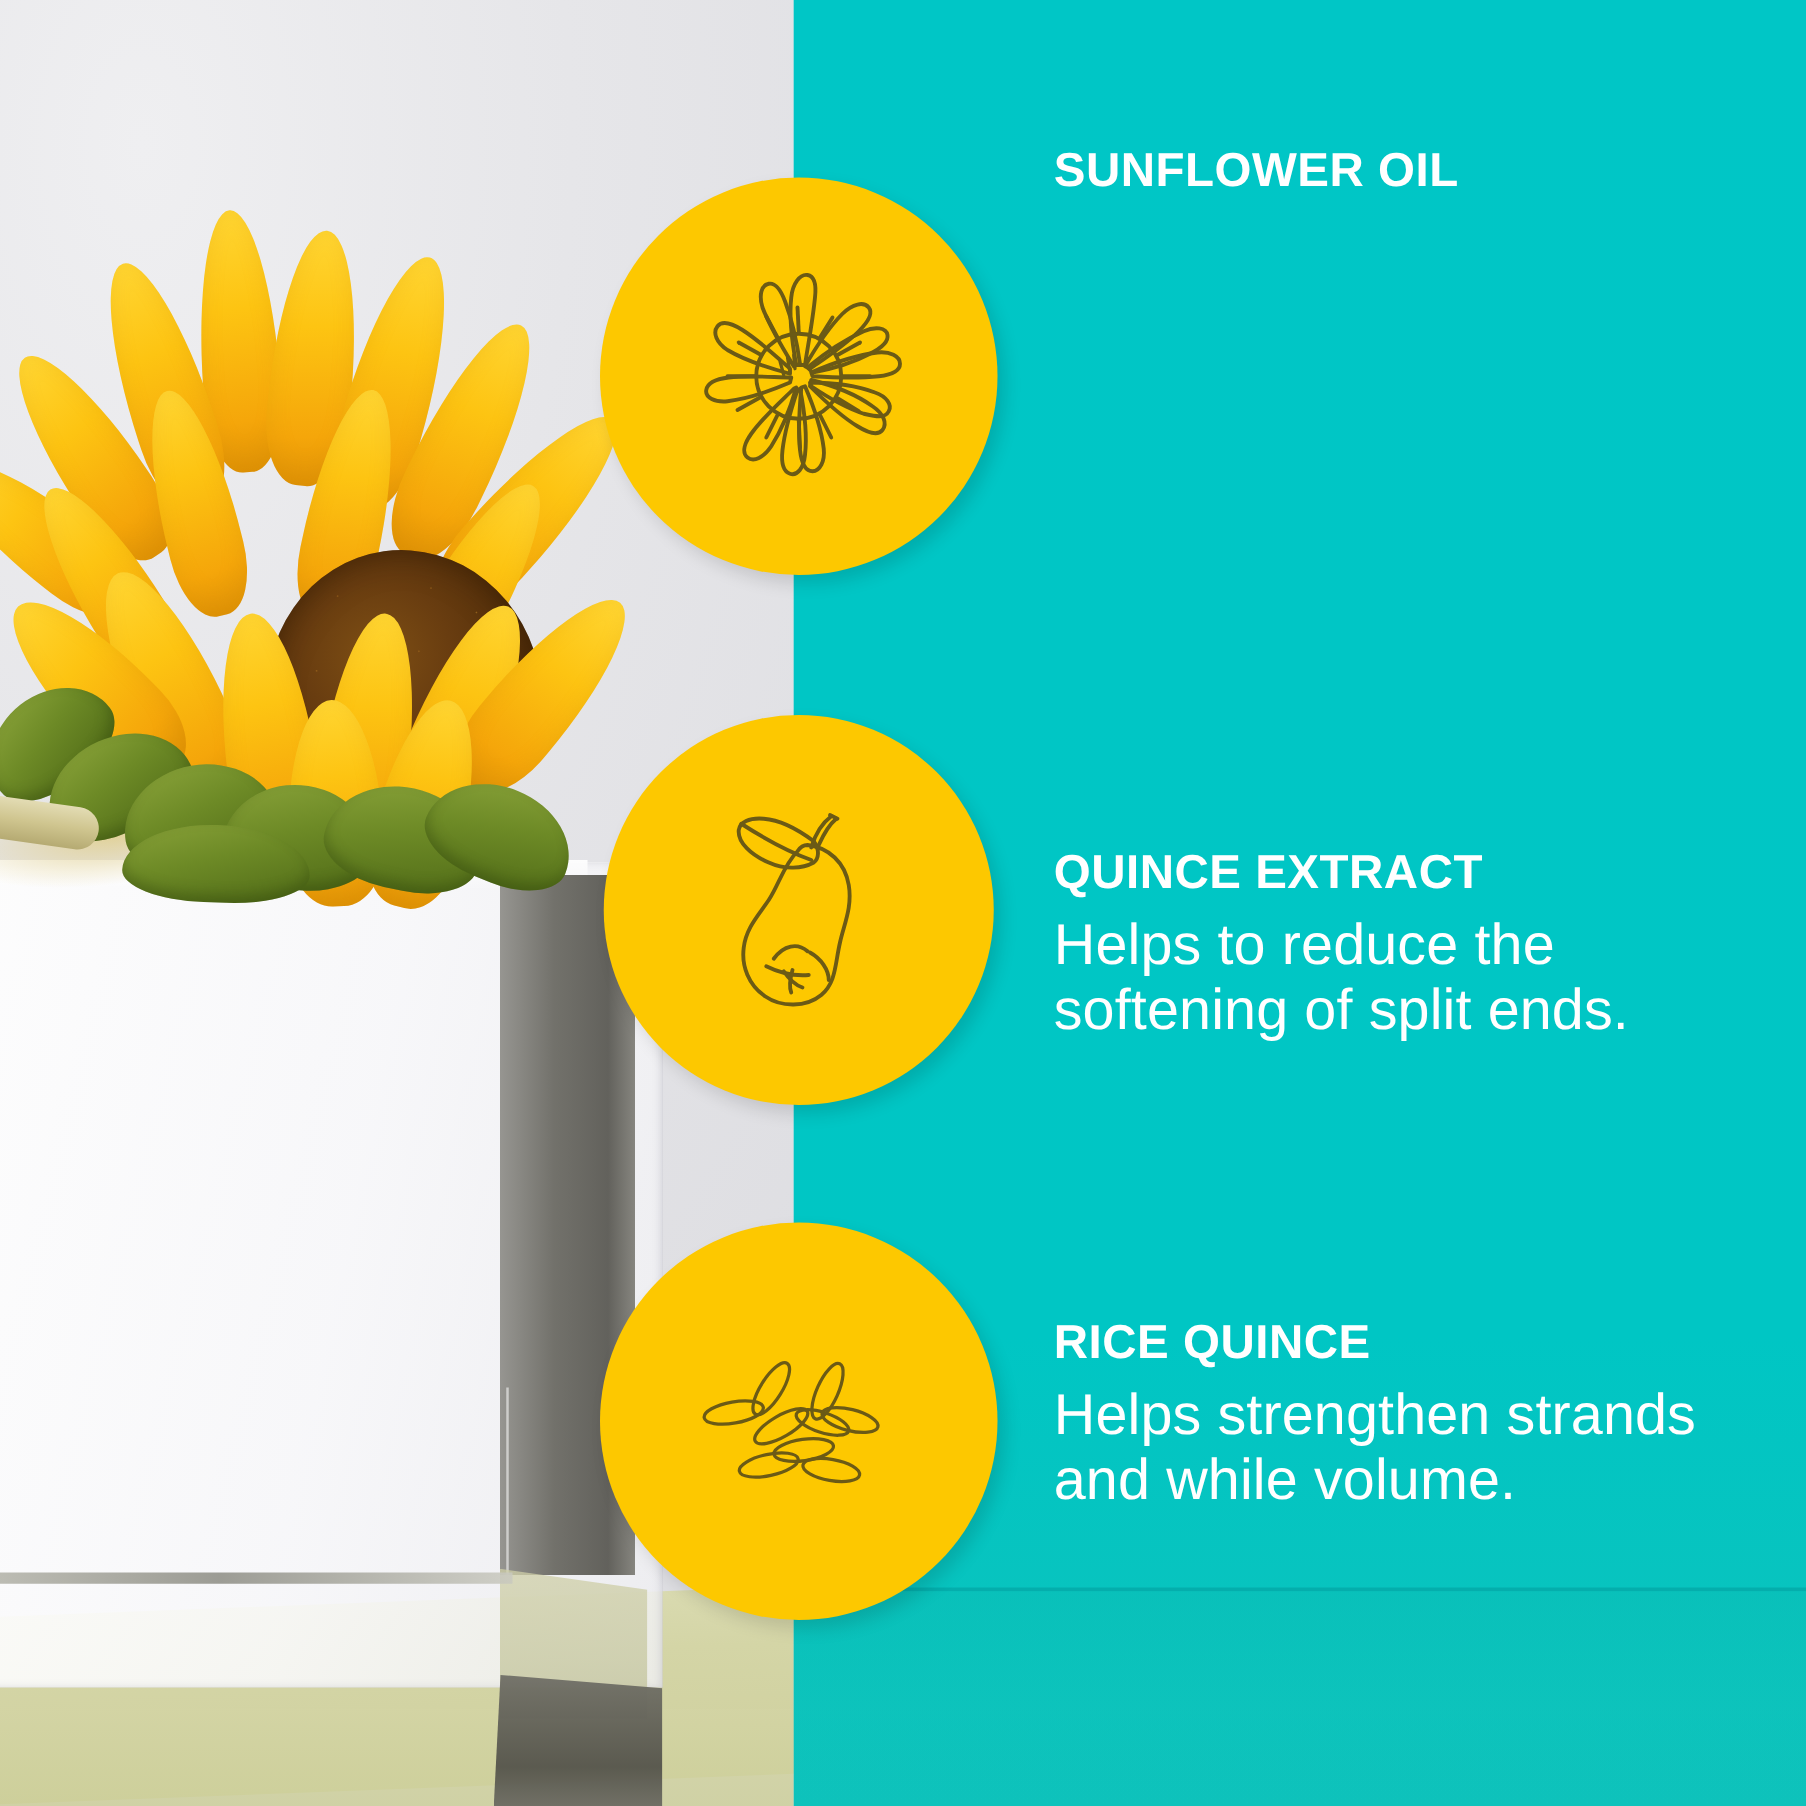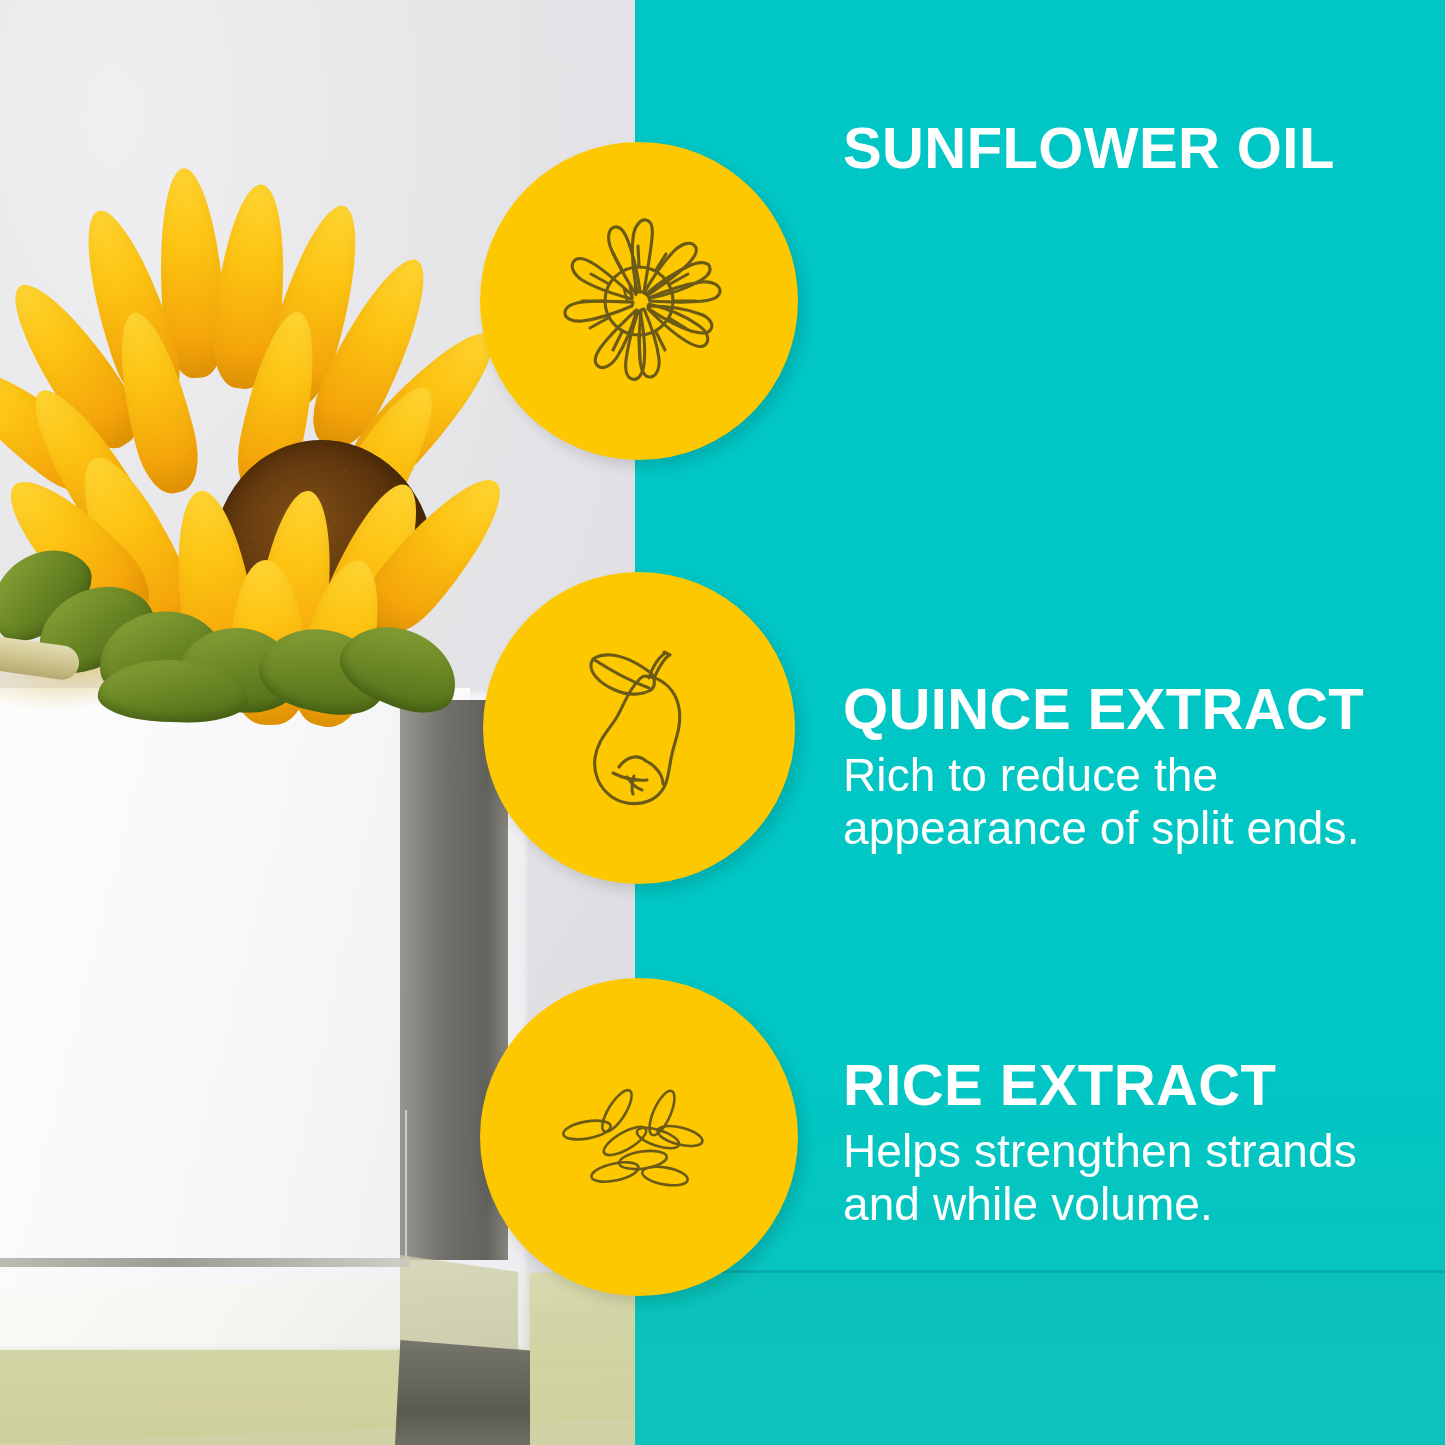--- a/index.html
+++ b/index.html
@@ -142,21 +142,21 @@
     background:rgba(0,140,142,.38);
   }
   .teal-lowband{
     position:absolute;left:635px;top:1273px;width:810px;height:172px;
     background:linear-gradient(180deg,rgba(10,190,182,.55) 0%, rgba(16,196,186,.35) 55%, rgba(0,198,196,0) 100%);
   }
 
   
   .text-block{position:absolute;left:843px;width:565px;color:#ffffff;}
   .tb-title{
-    font-size:58px;font-weight:bold;letter-spacing:.4px;
+    font-size:38px;font-weight:bold;letter-spacing:.4px;
     line-height:1.04;margin:0 0 10px 0;color:#ffffff;
   }
   .tb-body{
     font-size:46px;font-weight:normal;line-height:1.135;
     margin:0;color:#ffffff;letter-spacing:.1px;
   }
   #block-0{top:118px;}
   #block-1{top:679px;}
   #block-2{top:1055px;}
 
@@ -238,25 +238,25 @@
   <div class="teal-panel"></div>
   <div class="teal-line"></div>
   <div class="teal-lowband"></div>
 
   <div class="text-block" id="block-0">
     <h2 class="tb-title">SUNFLOWER OIL</h2>
   </div>
 
   <div class="text-block" id="block-1">
     <h2 class="tb-title">QUINCE EXTRACT</h2>
-    <p class="tb-body">Rich to reduce the appearance of split ends.</p>
+    <p class="tb-body">Helps to reduce the softening of split ends.</p>
   </div>
 
   <div class="text-block" id="block-2">
-    <h2 class="tb-title">RICE EXTRACT</h2>
+    <h2 class="tb-title">RICE QUINCE</h2>
     <p class="tb-body">Helps strengthen strands and while volume.</p>
   </div>
 
   <div class="icon-circle" id="circle-0">
     <svg width="210" height="210" viewBox="0 0 210 210">
       <g class="ink">
 
         <path d="M103 96 C100 80 97 60 99 42 C100 31 106 23 112 24 C118 25 119 33 118 42 C116 62 112 82 110 96 Z"></path>
         <path d="M110 97 C118 83 129 66 140 55 C148 47 157 45 161 50 C165 55 160 62 153 69 C140 82 124 92 114 99 Z"></path>
         <path d="M115 102 C131 95 151 88 168 86 C178 85 186 89 186 95 C186 101 178 104 169 105 C152 107 131 106 116 105 Z"></path>

